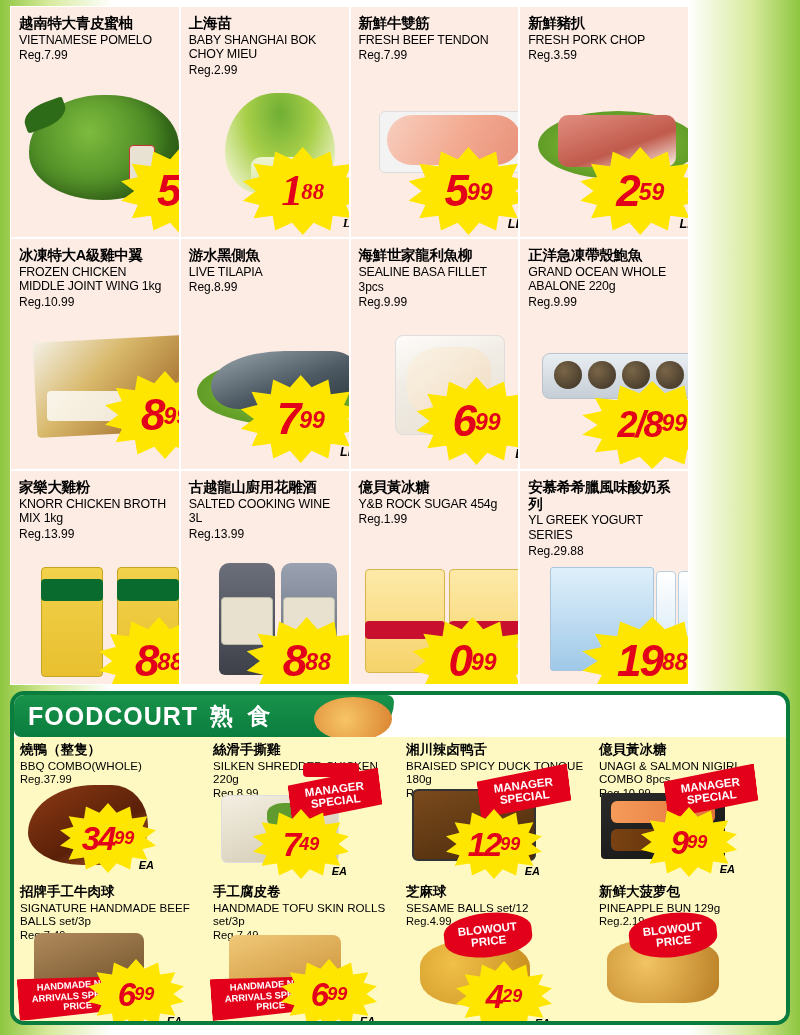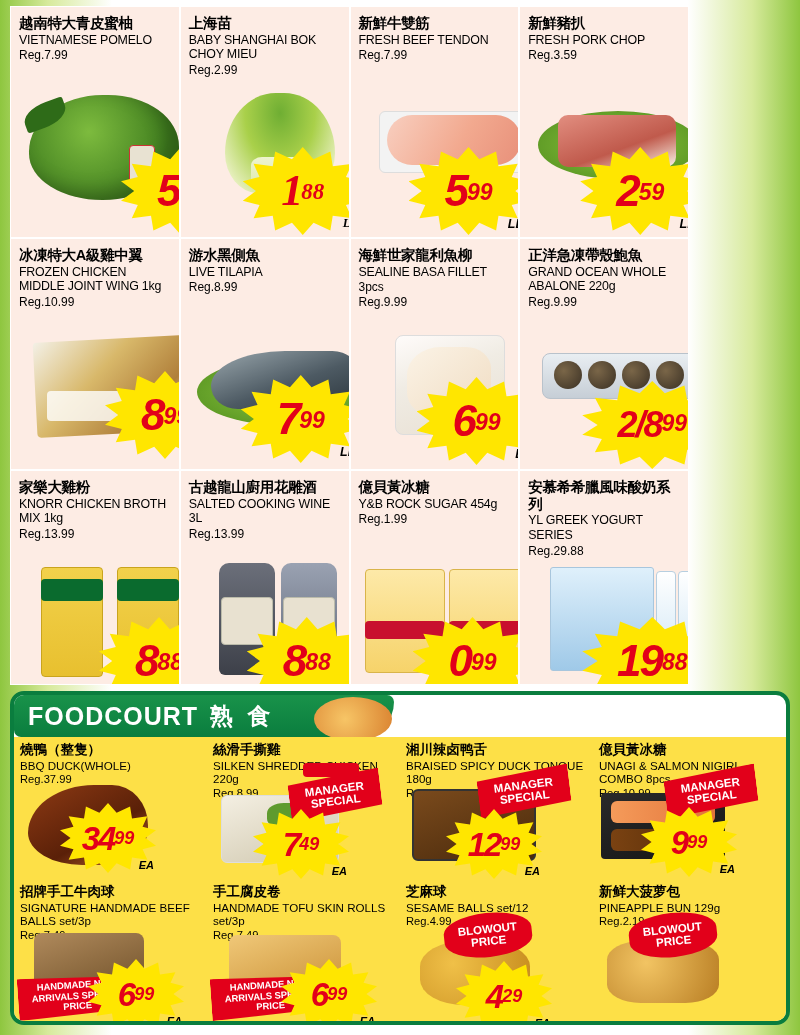--- a/index.html
+++ b/index.html
@@ -78,21 +78,21 @@
     display: flex; align-items: center; padding-left: 14px;
     color: #fff;
   }
   .fc-title { font-size: 25px; font-weight: bold; letter-spacing: 1px; }
   .fc-title2 { font-size: 23px; font-weight: bold; margin-left: 12px; letter-spacing: 4px; }
   .fc-grid {
     display: grid; grid-template-columns: 1fr 1fr 1fr 1fr;
     grid-template-rows: 142px 142px;
     width: 772px;
   }
-  .fcell { position: relative; padding: 6px 6px 0 6px; overflow: hidden; background:#fde047; }
+  .fcell { position: relative; padding: 6px 6px 0 6px; overflow: hidden; background:#fef9c3; }
   .fcn { font-size: 13.5px; font-weight: bold; line-height: 1.1; }
   .fen { font-size: 11.6px; line-height: 1.15; margin-top: 1px; }
   .freg { font-size: 11.2px; margin-top: 1px; }
 
   .mgr {
     position: absolute; width: 92px; height: 44px; color: #fff;
     font-size: 11.5px; font-weight: bold; text-align: center; line-height: 1.05;
     background: #e2001a;
     clip-path: polygon(0 16%, 100% 0, 100% 84%, 0 100%);
     display:flex; align-items:center; justify-content:center;
@@ -332,21 +332,21 @@
     <div class="fc-header">
       <span class="fc-title">FOODCOURT</span>
       <span class="fc-title2">熟 食</span>
     </div>
     <div class="photo" style="left:300px;top:2px;width:78px;height:44px;background:radial-gradient(circle at 40% 50%,#f7c566,#d9812f);border-radius:50%;"></div>
 
     <div class="fc-grid">
 
       <div class="fcell">
         <div class="fcn">燒鴨（整隻）</div>
-        <div class="fen">BBQ DUCK(WHOLE)</div>
+        <div class="fen">BBQ COMBO(WHOLE)</div>
         <div class="freg">Reg.37.99</div>
         <div class="photo" style="left:14px;top:48px;width:120px;height:80px;background:linear-gradient(150deg,#8d3a14,#5a2008 60%,#c46a30);border-radius:55% 30% 40% 45%/60% 50% 45% 40%;"></div>
         <div class="fburst" style="left:46px;top:66px;">
           <div class="star"></div>
           <div class="pr">
             <span class="big">34</span><span class="cents">99</span>
           </div>
           <div class="unit">EA</div>
         </div>
       </div>

